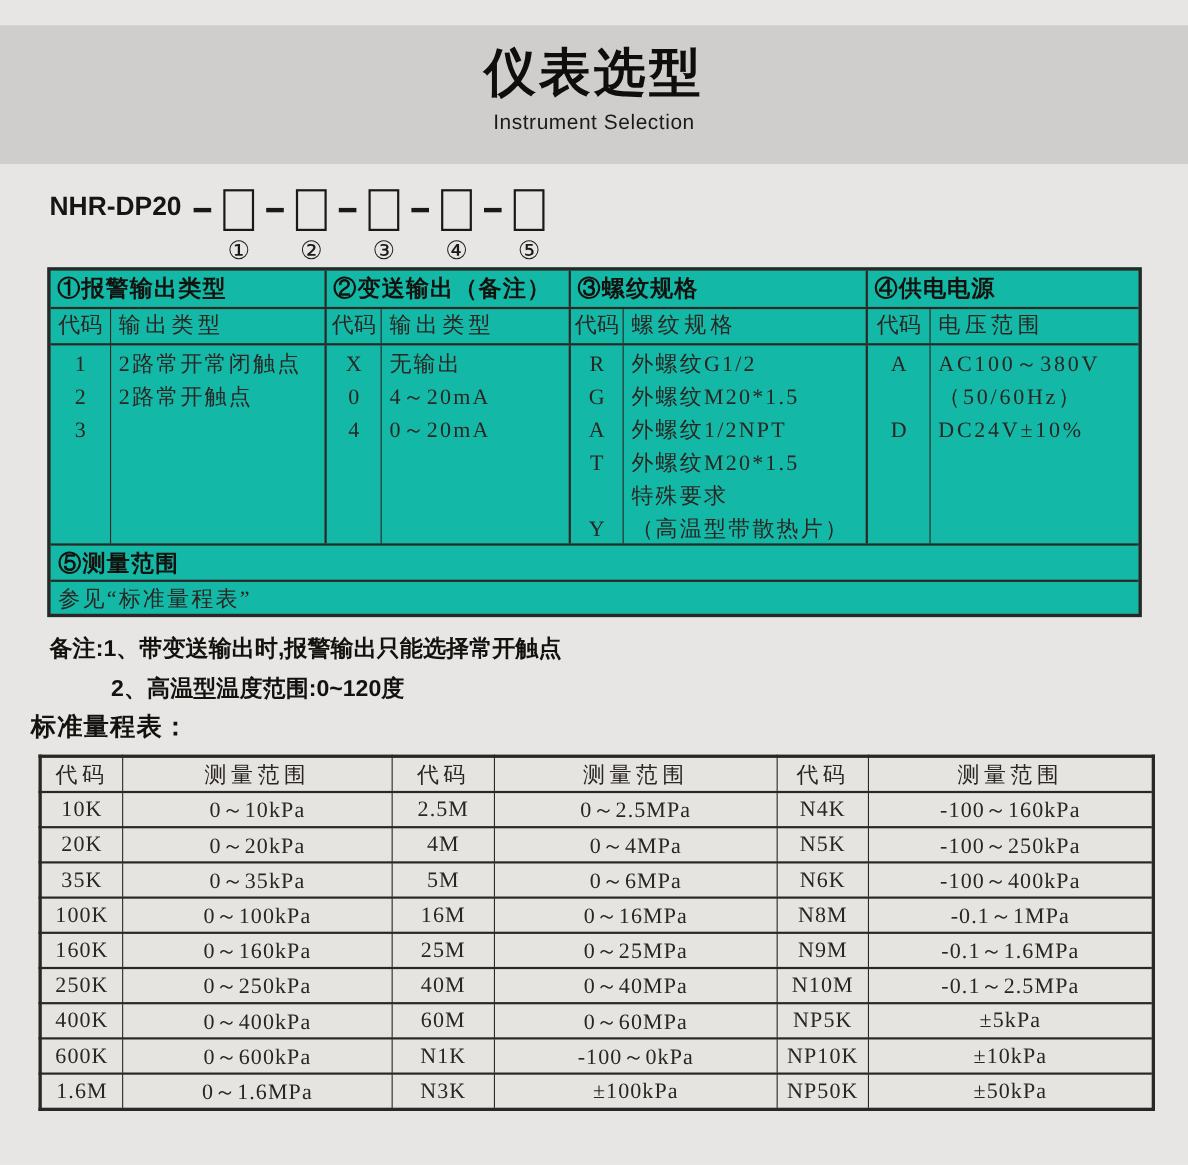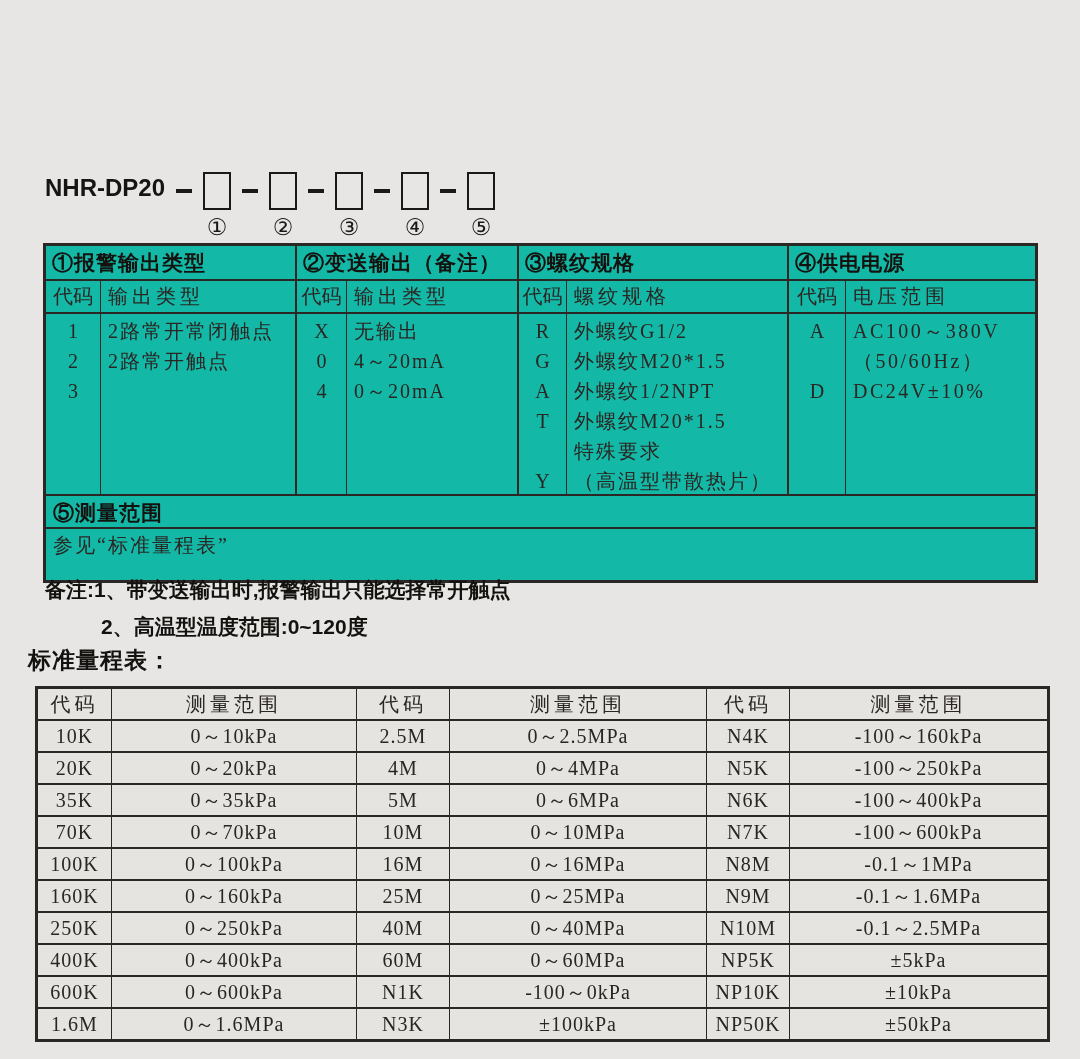--- a/index.html
+++ b/index.html
@@ -51,21 +51,21 @@
   .bcell{ box-sizing:border-box; padding-top:2px; height:180px; font-family:"Liberation Serif",serif; font-size:20px; color:#2a2623;}
   .bline{ height:30px; line-height:30px; white-space:nowrap;}
   .codecol{ text-align:center;}
   .valcol{ padding-left:7px; letter-spacing:2px;}
   .hval{ padding-left:7px; letter-spacing:4px;}
   .br1{ border-right:1px solid #2b2724;}
   .br2{ border-right:2px solid #2b2724;}
   .lsp .bline{ letter-spacing:2.5px;}
   .full-row{ box-sizing:border-box; padding-left:7px;}
   .measure-title{ height:33px; line-height:33px; font-size:21px; font-weight:800; color:#14120f; letter-spacing:1px; border-bottom:2px solid #2b2724;}
-  .measure-note{ height:51px; line-height:33px; font-family:"Liberation Serif",serif; font-size:20px; letter-spacing:2px; color:#2a2623;}
+  .measure-note{ height:29px; line-height:33px; font-family:"Liberation Serif",serif; font-size:20px; letter-spacing:2px; color:#2a2623;}
   
   .notes{ position:absolute; left:45px; top:571px; font-size:21px; font-weight:800; color:#14120f; line-height:37px;}
   .notes .l2{ padding-left:56px;}
   
   .range-title{ position:absolute; left:28px; top:645px; font-size:23px; font-weight:800; color:#14120f; letter-spacing:1px;}
   table.range{
     position:absolute; left:35px; top:686px; width:1012px;
     border-collapse:collapse; table-layout:fixed; background:#e6e4e1;
     font-family:"Liberation Serif",serif; font-size:20px; color:#2a2623;
   }
@@ -74,20 +74,24 @@
   table.range tr{ border-bottom:2px solid #2b2724;}
   table.range thead tr{ border-bottom:2px solid #2b2724;}
   table.range th{ height:28px; font-weight:400; letter-spacing:4px; text-align:center;}
   table.range td{ height:28px; text-align:center; letter-spacing:1px; white-space:nowrap;}
 </style>
 </head>
 <body>
 
 <div id="page">
 
+  <div class="band">
+    <div class="title">仪表选型</div>
+    <div class="subtitle">Instrument Selection</div>
+  </div>
 
   <div class="model-row">
     <span class="model-prefix">NHR-DP20</span>
     <span class="mdash"></span>
     <span class="munit">
       <span class="mbox"></span>
       <span class="mpos">①</span>
     </span>
     <span class="mdash"></span>
     <span class="munit">
@@ -265,28 +269,20 @@
 
         <tr>
           <td>35K</td>
           <td>0～35kPa</td>
           <td>5M</td>
           <td>0～6MPa</td>
           <td>N6K</td>
           <td>-100～400kPa</td>
         </tr>
 
-        <tr>
-          <td>70K</td>
-          <td>0～70kPa</td>
-          <td>10M</td>
-          <td>0～10MPa</td>
-          <td>N7K</td>
-          <td>-100～600kPa</td>
-        </tr>
 
         <tr>
           <td>100K</td>
           <td>0～100kPa</td>
           <td>16M</td>
           <td>0～16MPa</td>
           <td>N8M</td>
           <td>-0.1～1MPa</td>
         </tr>
 

